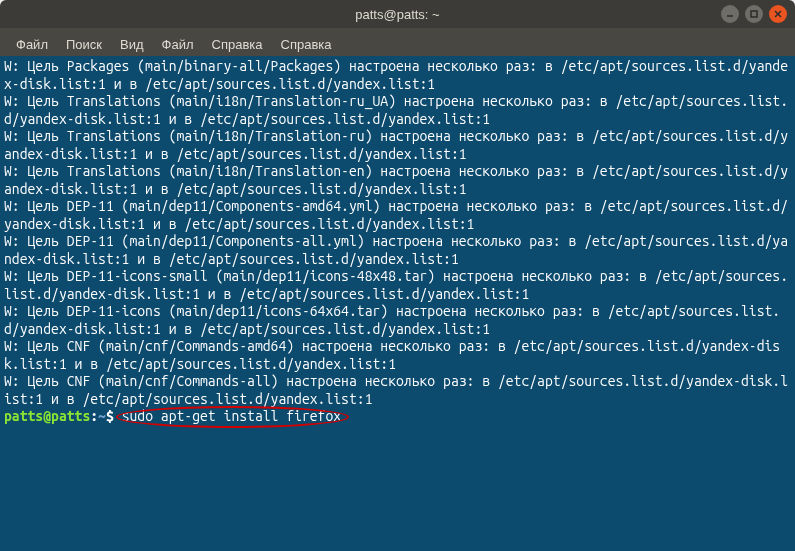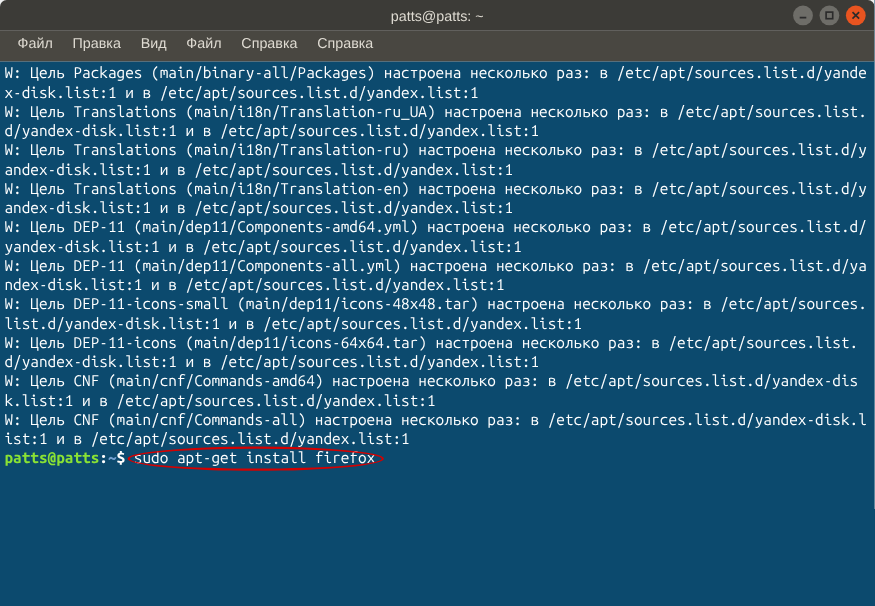--- a/index.html
+++ b/index.html
@@ -6,21 +6,21 @@
     body { width: 795px; height: 551px; background: #f0f0f0; font-family: sans-serif; overflow: hidden; position: relative; }
     .window { width: 100%; height: 100%; display: flex; flex-direction: column; }
     .title-bar { background: #3c3b37; height: 28px; display: flex; align-items: center; justify-content: center; position: relative; border-radius: 6px 6px 0 0; }
     .title-bar-text { color: #dfdbd2; font-size: 13px; font-weight: normal; }
     .window-controls { position: absolute; right: 8px; display: flex; gap: 6px; }
     .win-btn { width: 18px; height: 18px; border-radius: 50%; display: flex; align-items: center; justify-content: center; cursor: pointer; }
     .win-btn-min { background: #6e6d68; }
     .win-btn-max { background: #6e6d68; }
     .win-btn-close { background: #e95420; }
     .win-btn svg { width: 10px; height: 10px; }
-    .menu-bar { background: #494741; height: 28px; display: flex; align-items: flex-start; padding: 0 8px; gap: 2px; }
+    .menu-bar { background: #494741; height: 28px; display: flex; align-items: flex-end; padding: 0 8px; gap: 2px; }
     .menu-item { color: #dfdbd2; font-size: 13px; padding: 4px 8px; cursor: pointer; }
     .terminal-body { flex: 1; background: #0c4a6e; padding: 2px 4px; font-family: 'Ubuntu Mono', 'DejaVu Sans Mono', monospace; font-size: 14px; line-height: 1.25; color: #ffffff; overflow: hidden; white-space: pre-wrap; word-break: break-all; }
     .term-line { display: block; }
     .prompt-user { color: #8ae234; font-weight: bold; }
     .prompt-colon { color: #ffffff; font-weight: bold; }
     .prompt-path { color: #729fcf; font-weight: bold; }
     .prompt-dollar { color: #ffffff; font-weight: bold; }
     .cmd-wrap { position: relative; display: inline-block; }
     .cmd-text { color: #ffffff; }
     .highlight-oval { position: absolute; border: 2px solid #d40000; border-radius: 50%; pointer-events: none; left: -6px; top: -2px; right: -8px; height: 22px; }
@@ -45,20 +45,20 @@
       <div class="win-btn win-btn-close">
         <svg viewBox="0 0 10 10">
             <line x1="2" y1="2" x2="8" y2="8" stroke="#2b2b2b" stroke-width="1.5"></line>
             <line x1="8" y1="2" x2="2" y2="8" stroke="#2b2b2b" stroke-width="1.5"></line>
           </svg>
       </div>
     </div>
   </div>
   <div class="menu-bar">
     <span class="menu-item">Файл</span>
-    <span class="menu-item">Правка</span>
+    <span class="menu-item">Поиск</span>
     <span class="menu-item">Вид</span>
     <span class="menu-item">Файл</span>
     <span class="menu-item">Справка</span>
     <span class="menu-item">Справка</span>
   </div>
   <div class="terminal-body"><span class="term-line">W: Цель Packages (main/binary-all/Packages) настроена несколько раз: в /etc/apt/sources.list.d/yandex-disk.list:1 и в /etc/apt/sources.list.d/yandex.list:1</span><span class="term-line">W: Цель Translations (main/i18n/Translation-ru_UA) настроена несколько раз: в /etc/apt/sources.list.d/yandex-disk.list:1 и в /etc/apt/sources.list.d/yandex.list:1</span><span class="term-line">W: Цель Translations (main/i18n/Translation-ru) настроена несколько раз: в /etc/apt/sources.list.d/yandex-disk.list:1 и в /etc/apt/sources.list.d/yandex.list:1</span><span class="term-line">W: Цель Translations (main/i18n/Translation-en) настроена несколько раз: в /etc/apt/sources.list.d/yandex-disk.list:1 и в /etc/apt/sources.list.d/yandex.list:1</span><span class="term-line">W: Цель DEP-11 (main/dep11/Components-amd64.yml) настроена несколько раз: в /etc/apt/sources.list.d/yandex-disk.list:1 и в /etc/apt/sources.list.d/yandex.list:1</span><span class="term-line">W: Цель DEP-11 (main/dep11/Components-all.yml) настроена несколько раз: в /etc/apt/sources.list.d/yandex-disk.list:1 и в /etc/apt/sources.list.d/yandex.list:1</span><span class="term-line">W: Цель DEP-11-icons-small (main/dep11/icons-48x48.tar) настроена несколько раз: в /etc/apt/sources.list.d/yandex-disk.list:1 и в /etc/apt/sources.list.d/yandex.list:1</span><span class="term-line">W: Цель DEP-11-icons (main/dep11/icons-64x64.tar) настроена несколько раз: в /etc/apt/sources.list.d/yandex-disk.list:1 и в /etc/apt/sources.list.d/yandex.list:1</span><span class="term-line">W: Цель CNF (main/cnf/Commands-amd64) настроена несколько раз: в /etc/apt/sources.list.d/yandex-disk.list:1 и в /etc/apt/sources.list.d/yandex.list:1</span><span class="term-line">W: Цель CNF (main/cnf/Commands-all) настроена несколько раз: в /etc/apt/sources.list.d/yandex-disk.list:1 и в /etc/apt/sources.list.d/yandex.list:1</span><span class="term-line"><span class="prompt-user">patts@patts</span><span class="prompt-colon">:</span><span class="prompt-path">~</span><span class="prompt-dollar">$</span> <span class="cmd-wrap"><span class="cmd-text">sudo apt-get install firefox</span><span class="highlight-oval"></span></span></span></div>
 </div>
 
 </body></html>

